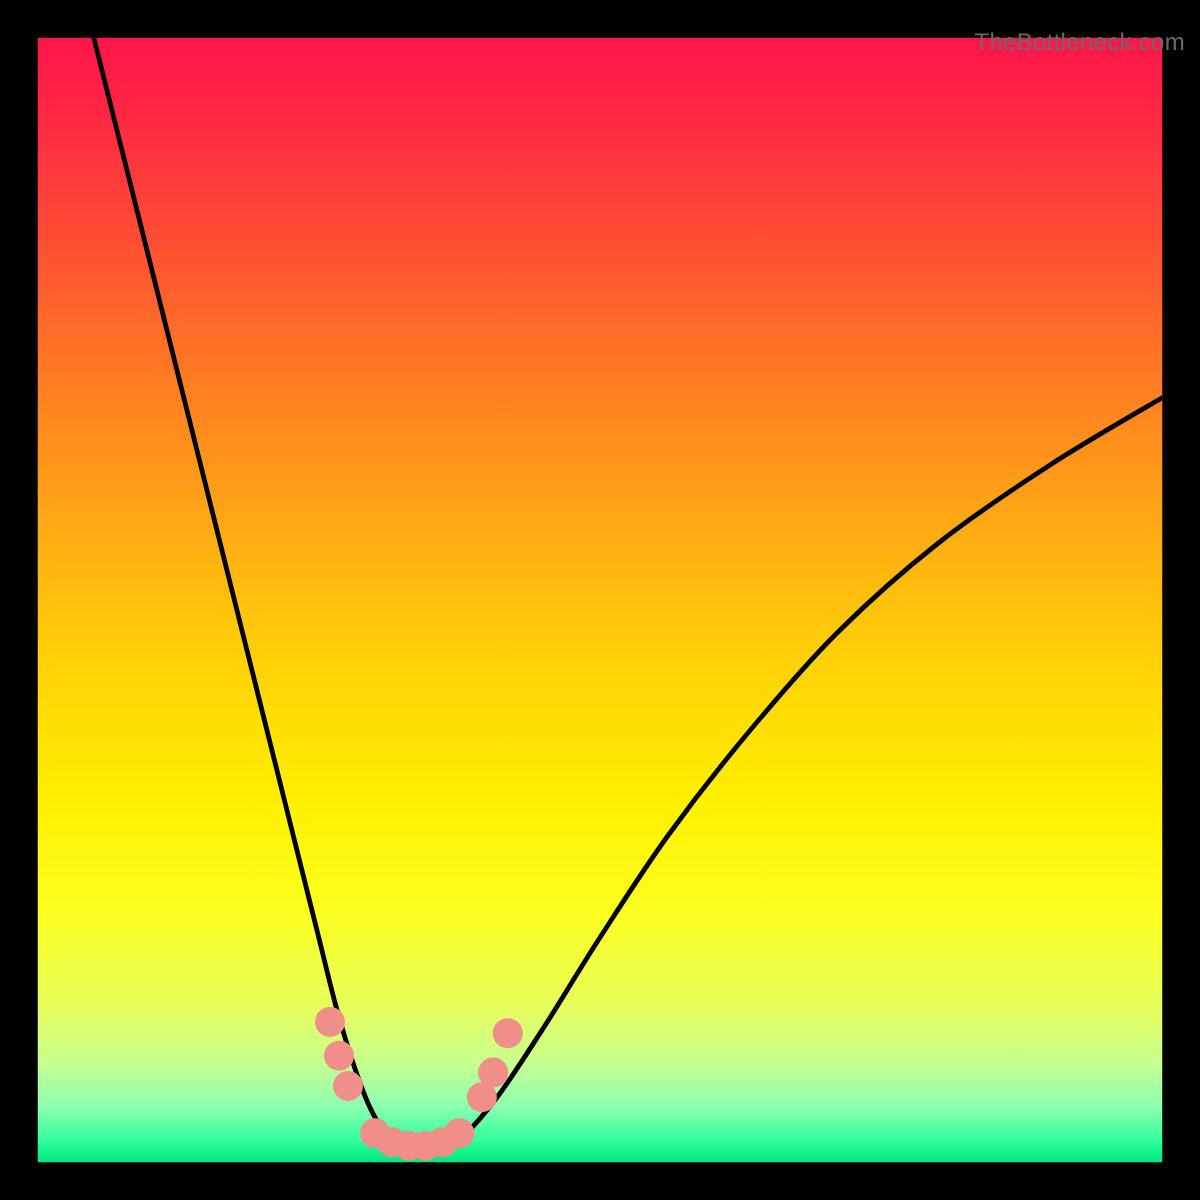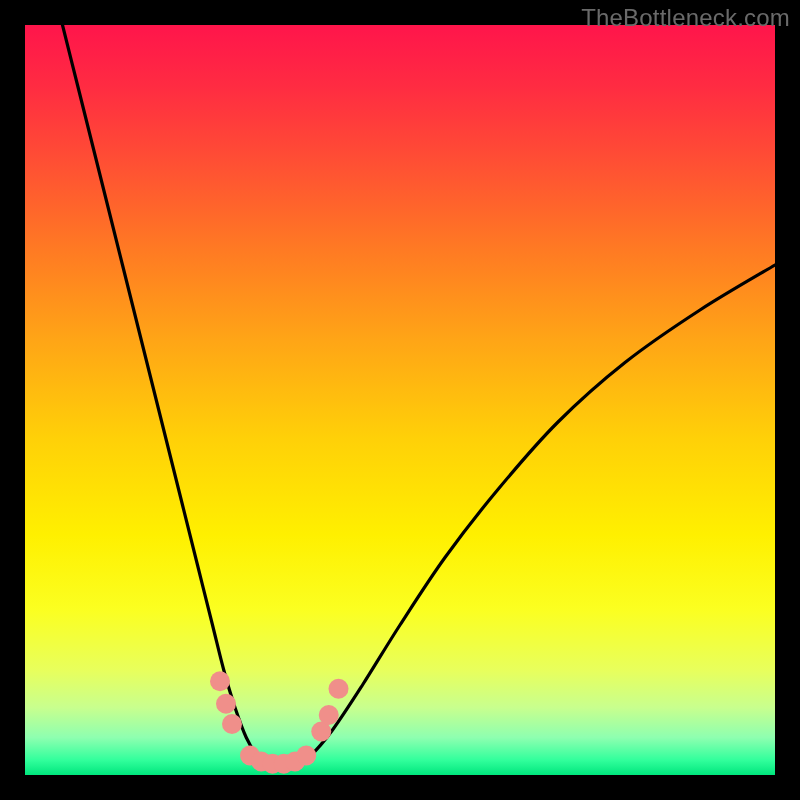--- a/index.html
+++ b/index.html
@@ -39,24 +39,24 @@
       #fbff21 78%,
       #e8ff5c 86%,
       #c8ff8e 91%,
       #8effb0 95%,
       #32ff9c 98%,
       #00e67d 100%
     );
   }
   .watermark {
     position: absolute;
-    top: 4px;
+    top: 20px;
     right: 10px;
     color: #6a6a6a;
-    font-size: 24px;
+    font-size: 16px;
     font-weight: 500;
     letter-spacing: 0.2px;
     user-select: none;
   }
   svg.curve {
     position: absolute;
     inset: 0;
   }
 </style>
 </head>

